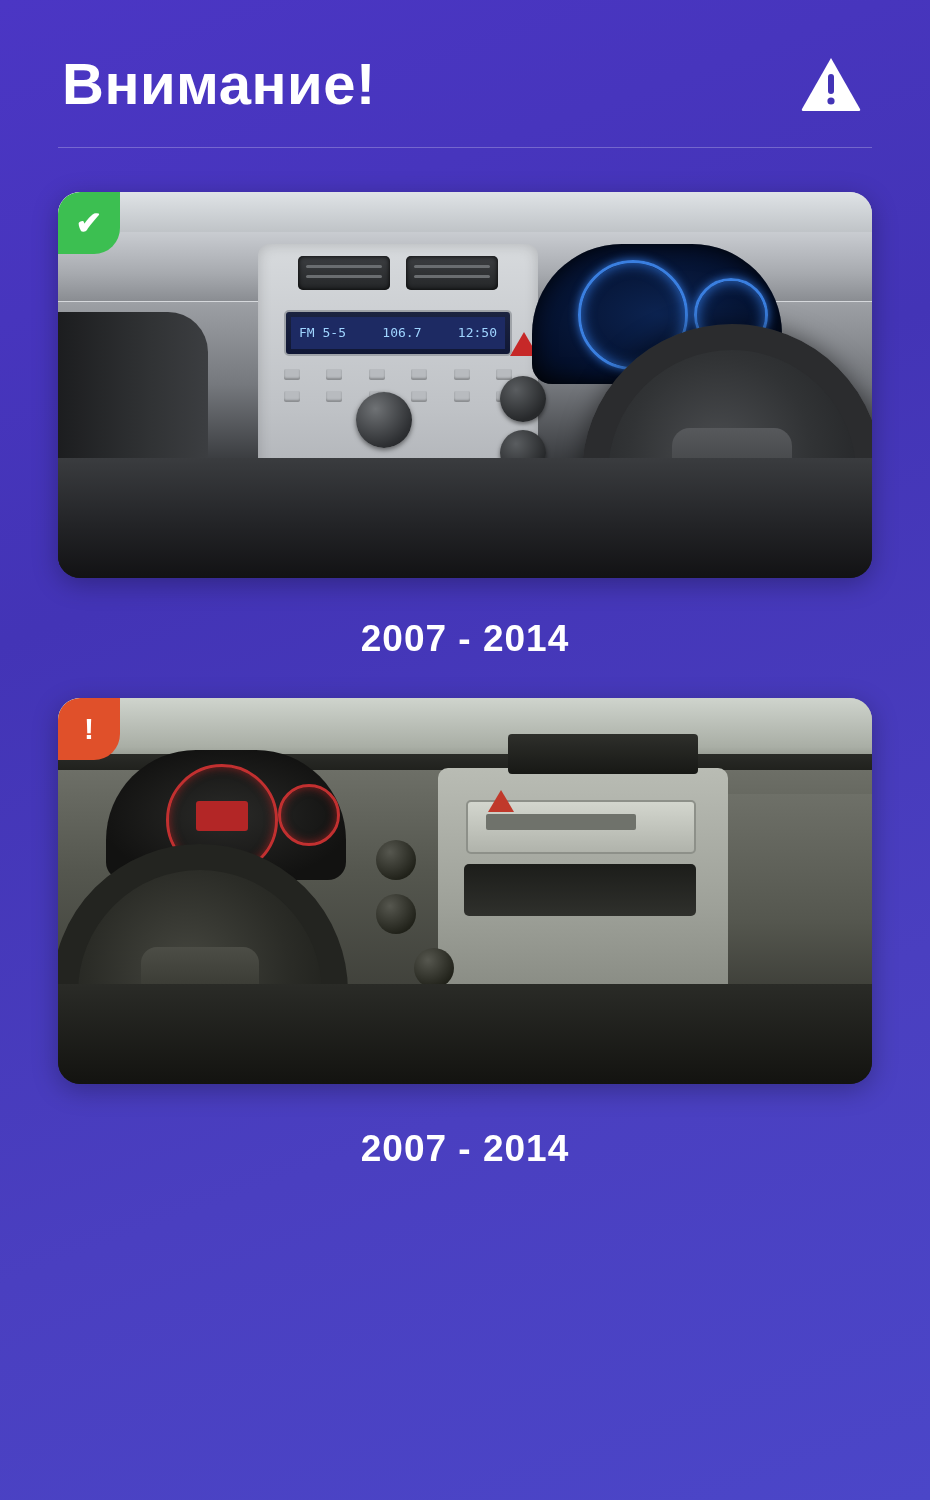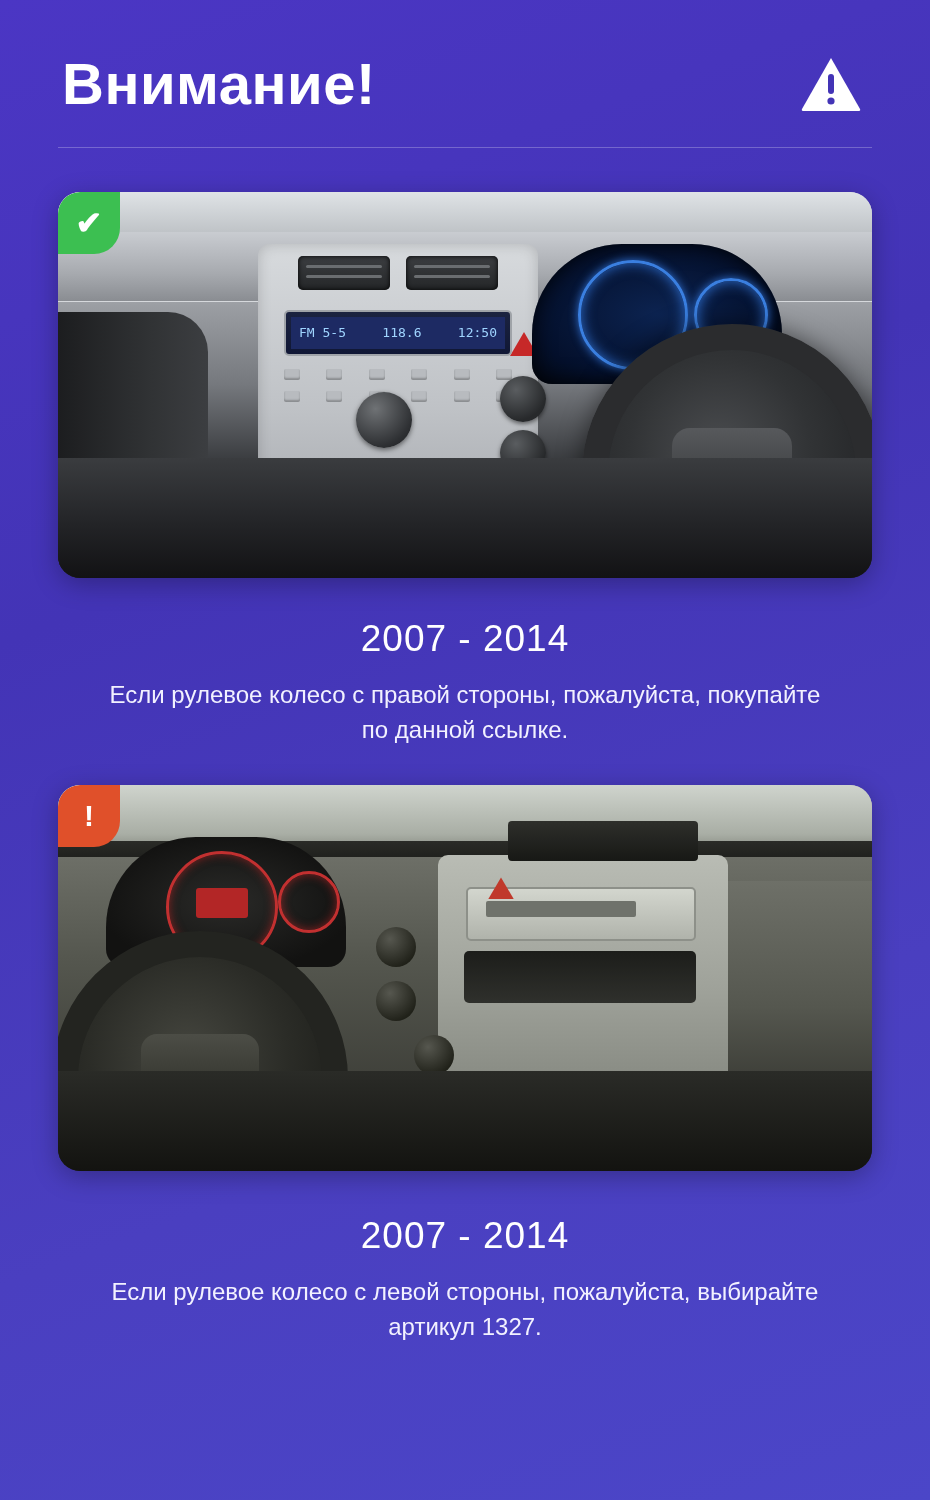--- a/index.html
+++ b/index.html
@@ -83,21 +83,21 @@
     color: #ffffff;
     font-size: 30px;
     font-weight: bold;
     line-height: 1;
   }
   .badge.ok .glyph { font-size: 32px; }
 
   .caption-year {
     text-align: center;
     font-size: 37px;
-    font-weight: normal;
+    font-weight: bold;
     margin-top: 40px;
     letter-spacing: 1px;
   }
   .caption-text {
     text-align: center;
     font-size: 24px;
     line-height: 1.45;
     margin-top: 18px;
     padding: 0 46px;
     color: #f2f1ff;
@@ -352,21 +352,21 @@
               <div class="slat" style="top:19px"></div>
           </div>
           <div class="a-vent r">
             <div class="slat" style="top:9px"></div>
               <div class="slat" style="top:19px"></div>
           </div>
           <div class="a-hazard"></div>
           <div class="a-radio">
             <div class="lcd">
               <span>FM 5-5</span>
-              <span>118.6</span>
+              <span>106.7</span>
               <span>12:50</span>
             </div>
           </div>
           <div class="a-btnrow" style="top:124px">
             <span></span>
               <span></span>
               <span></span>
               <span></span>
               <span></span>
               <span></span>
@@ -402,21 +402,20 @@
           <div class="spoke s1"></div>
           <div class="spoke s2"></div>
           <div class="spoke s3"></div>
           <div class="hub"></div>
         </div>
         <div class="a-lowerdash"></div>
       </div>
     </div>
 
     <div class="caption-year">2007 - 2014</div>
-    <div class="caption-text">Если рулевое колесо с правой стороны, пожалуйста, покупайте по данной ссылке.</div>
   </div>
 
   <div class="card-block second">
     <div class="photo">
 
       <div class="badge bad">
         <span class="glyph">!</span>
       </div>
 
       <div class="interior-b">
@@ -450,16 +449,15 @@
           <div class="spoke s2"></div>
           <div class="spoke s3"></div>
           <div class="hub"></div>
         </div>
 
         <div class="b-lower"></div>
       </div>
     </div>
 
     <div class="caption-year">2007 - 2014</div>
-    <div class="caption-text">Если рулевое колесо с левой стороны, пожалуйста, выбирайте артикул 1327.</div>
   </div>
 
 </div>
 
 </body></html>

